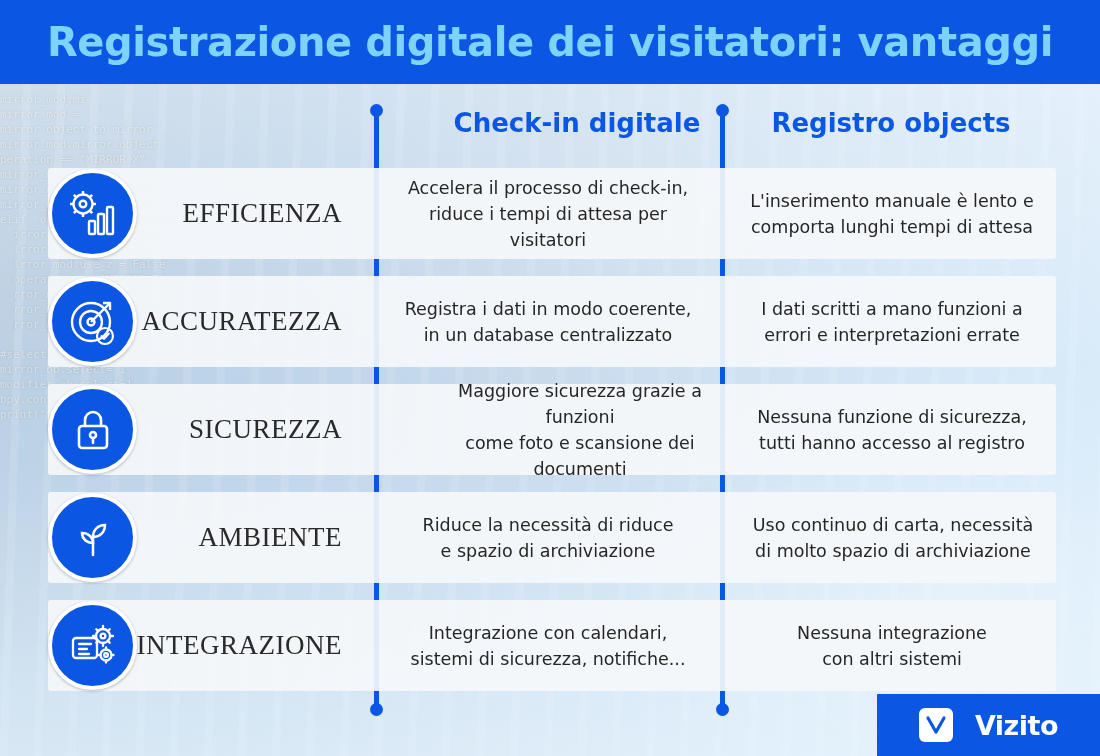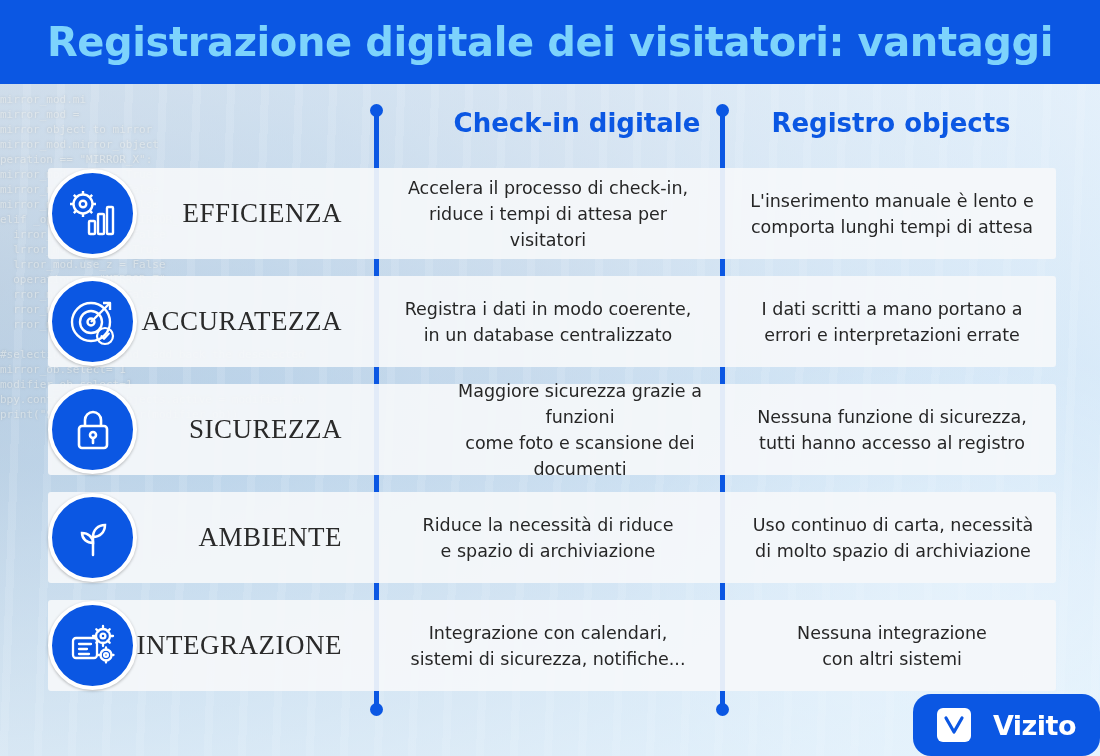--- a/index.html
+++ b/index.html
@@ -194,28 +194,27 @@
     font-family: "DejaVu Sans", sans-serif;
   }
   .cell.digital { left: 380px; width: 336px; }
   .cell.paper   { left: 726px; width: 332px; }
 
   
   .logo {
     position: absolute;
     right: 0;
     bottom: 0;
-    width: 187px;
+    width: 223px;
     height: 62px;
     background: #0b57e3;
     display: flex;
     align-items: center;
     justify-content: center;
     gap: 22px;
-    border-radius: 18px;
   }
   .logo-mark {
     width: 34px;
     height: 34px;
     background: #ffffff;
     border-radius: 6px;
     display: flex;
     align-items: center;
     justify-content: center;
   }
@@ -305,21 +304,21 @@
           <circle cx="24" cy="26" r="3.5"></circle>
           <path d="M24 26 L43 7"></path>
           <path d="M36 7h7v7" stroke-linejoin="round"></path>
           <circle cx="38" cy="40" r="8" stroke-width="2.2"></circle>
           <path d="M34.5 40.2l2.5 2.6 4.8-5.2" stroke-width="2.2" stroke-linecap="round" stroke-linejoin="round"></path>
         </svg>
       </div>
       <div class="cat">ACCURATEZZA</div>
       <div class="cell digital" style="white-space: pre-line;">Registra i dati in modo coerente,
 in un database centralizzato</div>
-      <div class="cell paper" style="white-space: pre-line;">I dati scritti a mano portano a
+      <div class="cell paper" style="white-space: pre-line;">I dati scritti a mano funzioni a
 errori e interpretazioni errate</div>
     </div>
 
     <div class="row">
       <div class="row-band"></div>
       <div class="badge">
         <svg width="48" height="48" viewBox="0 0 48 48" fill="none" stroke="#ffffff" stroke-width="2.6">
           <rect x="10" y="20" width="28" height="22" rx="3"></rect>
           <path d="M16 20v-6a8 8 0 0 1 16 0v6"></path>
           <circle cx="24" cy="29" r="3"></circle>

